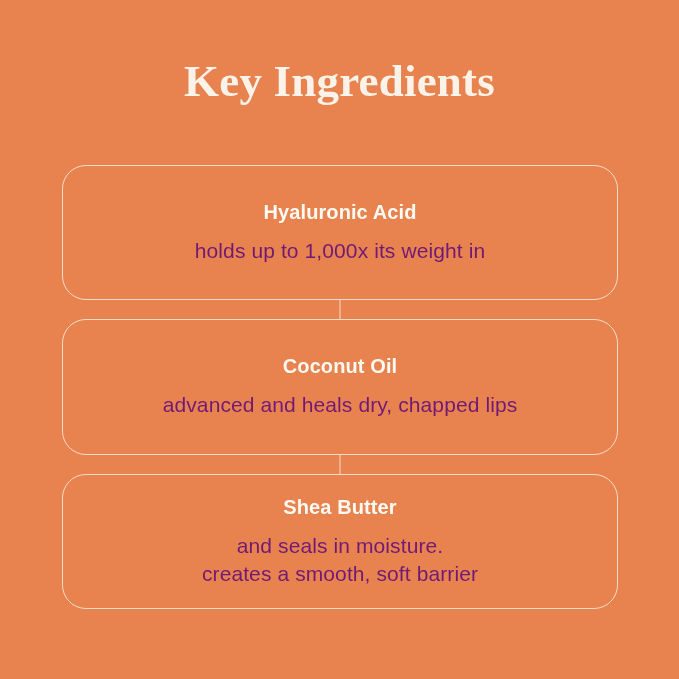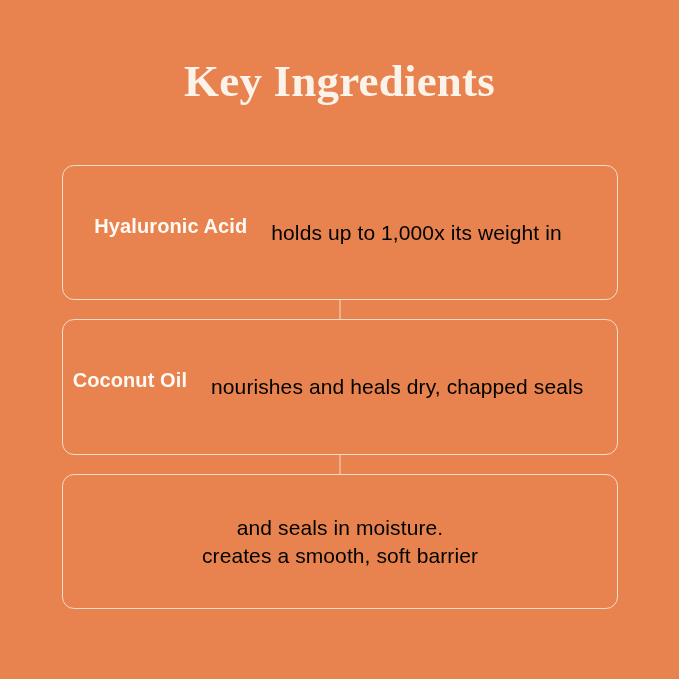--- a/index.html
+++ b/index.html
@@ -37,24 +37,24 @@
     position: absolute;
     top: 165px;
     left: 62px;
     width: 556px;
   }
   .card {
     position: relative;
     box-sizing: border-box;
     width: 556px;
     border: 1px solid #f3ddc8;
-    border-radius: 12px;
+    border-radius: 24px;
     background: transparent;
     display: flex;
-    flex-direction: row;
+    flex-direction: column;
     align-items: center;
     justify-content: center;
     text-align: center;
   }
   .card-1 { height: 135px; }
   .card-2 { height: 136px; align-items: center; }
   .card-3 { height: 135px; }
 
   .connector {
     width: 556px;
@@ -78,21 +78,21 @@
     line-height: 1.1;
     color: #fffaf4;
     letter-spacing: 0.1px;
     margin: 0 0 14px 0;
   }
   .card-body {
     font-family: "Liberation Sans", sans-serif;
     font-weight: normal;
     font-size: 21px;
     line-height: 28px;
-    color: #000000;
+    color: #701a75;
     margin: 0;
     padding: 0 24px;
     letter-spacing: 0.1px;
   }
   .card-body .line {
     display: block;
   }
 </style>
 </head>
 <body>
@@ -108,27 +108,28 @@
       <div class="card-body">
         <span class="line">holds up to 1,000x its weight in</span>
       </div>
     </div>
 
     <div class="connector"></div>
 
     <div class="card card-2">
       <div class="card-heading">Coconut Oil</div>
       <div class="card-body">
-        <span class="line">nourishes and heals dry, chapped seals</span>
+        <span class="line">advanced and heals dry, chapped lips</span>
       </div>
     </div>
 
     <div class="connector"></div>
 
     <div class="card card-3">
+      <div class="card-heading">Shea Butter</div>
       <div class="card-body">
         <span class="line">and seals in moisture.</span>
         <span class="line">creates a smooth, soft barrier</span>
       </div>
     </div>
 
   </div>
 </div>
 
 </body></html>

